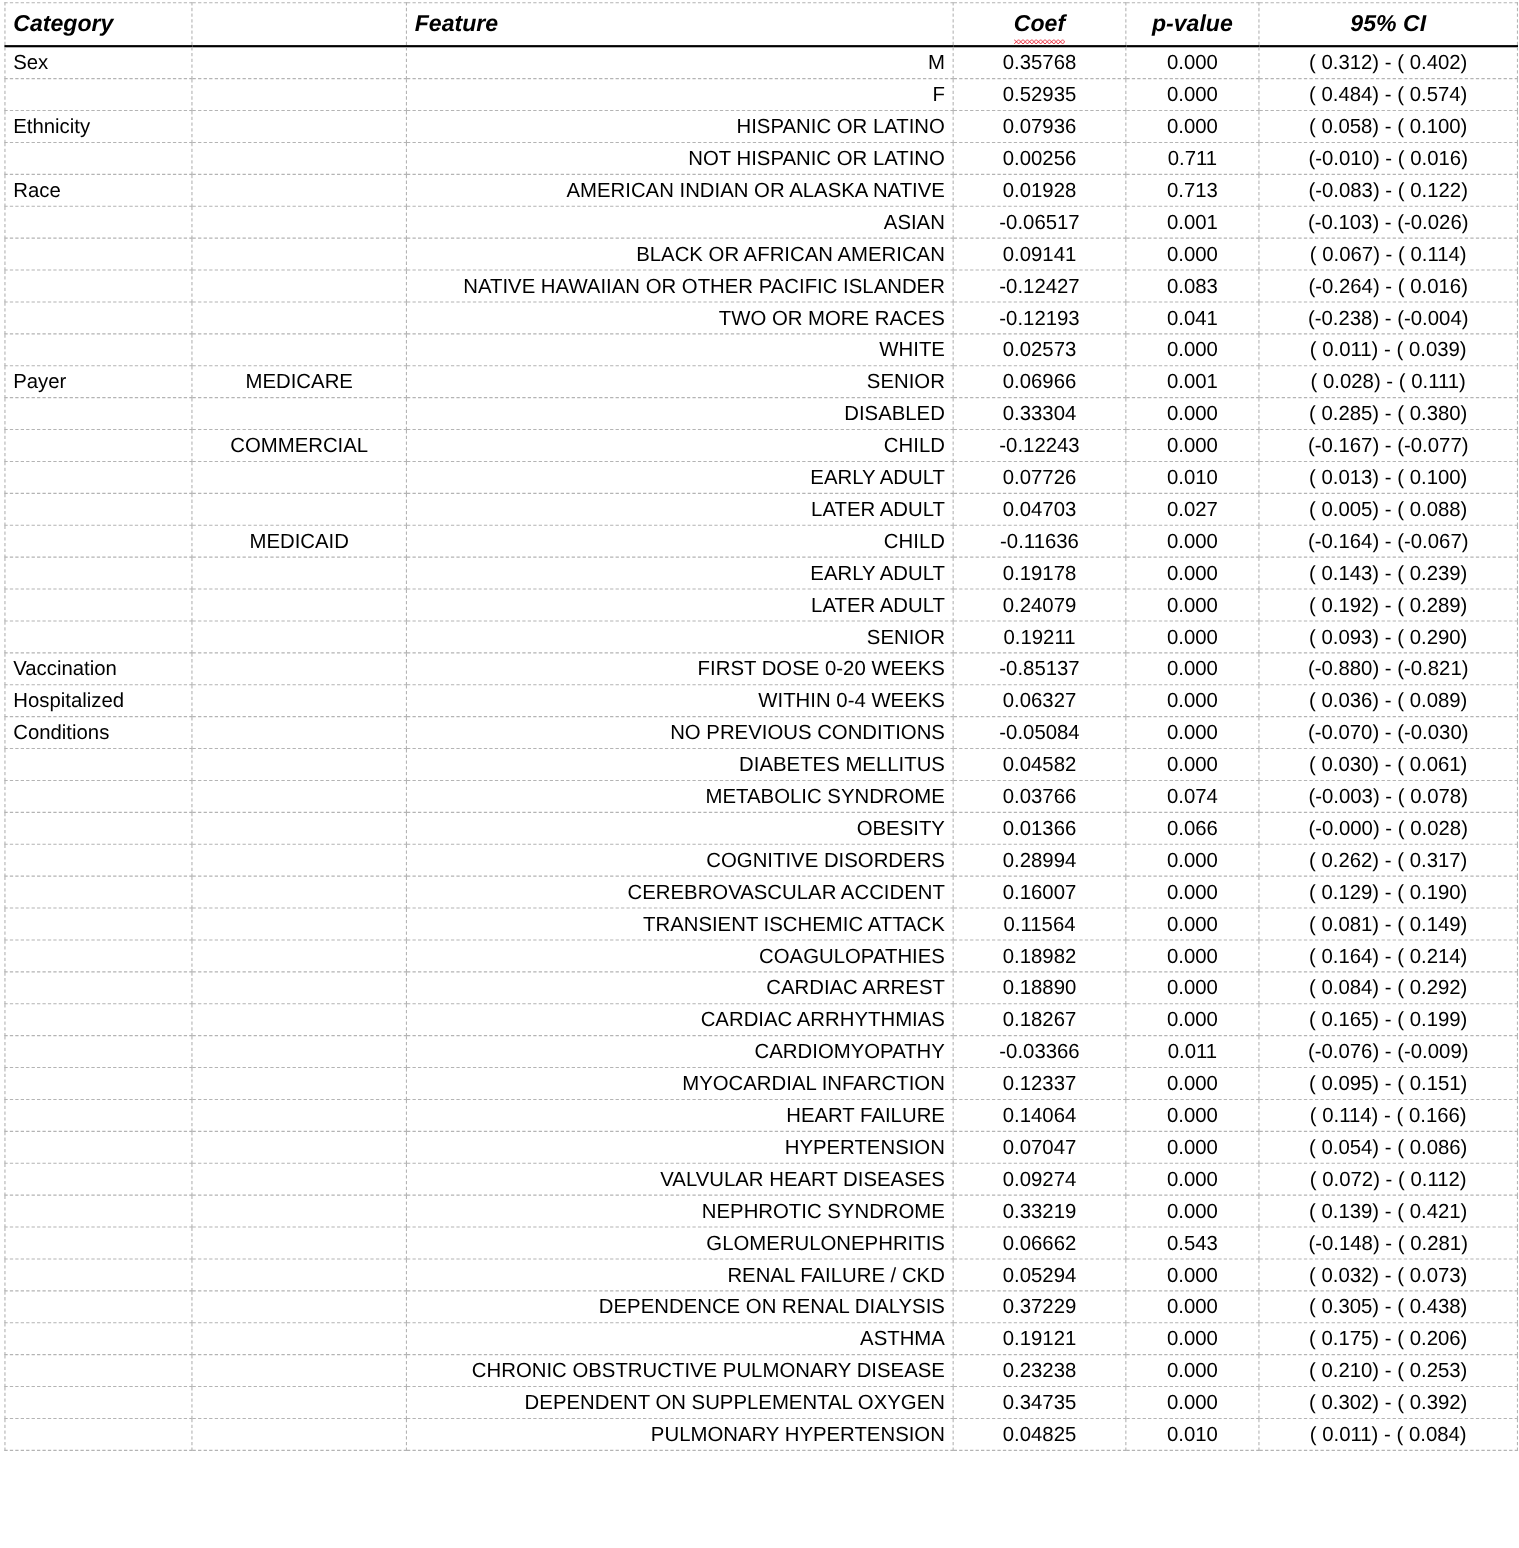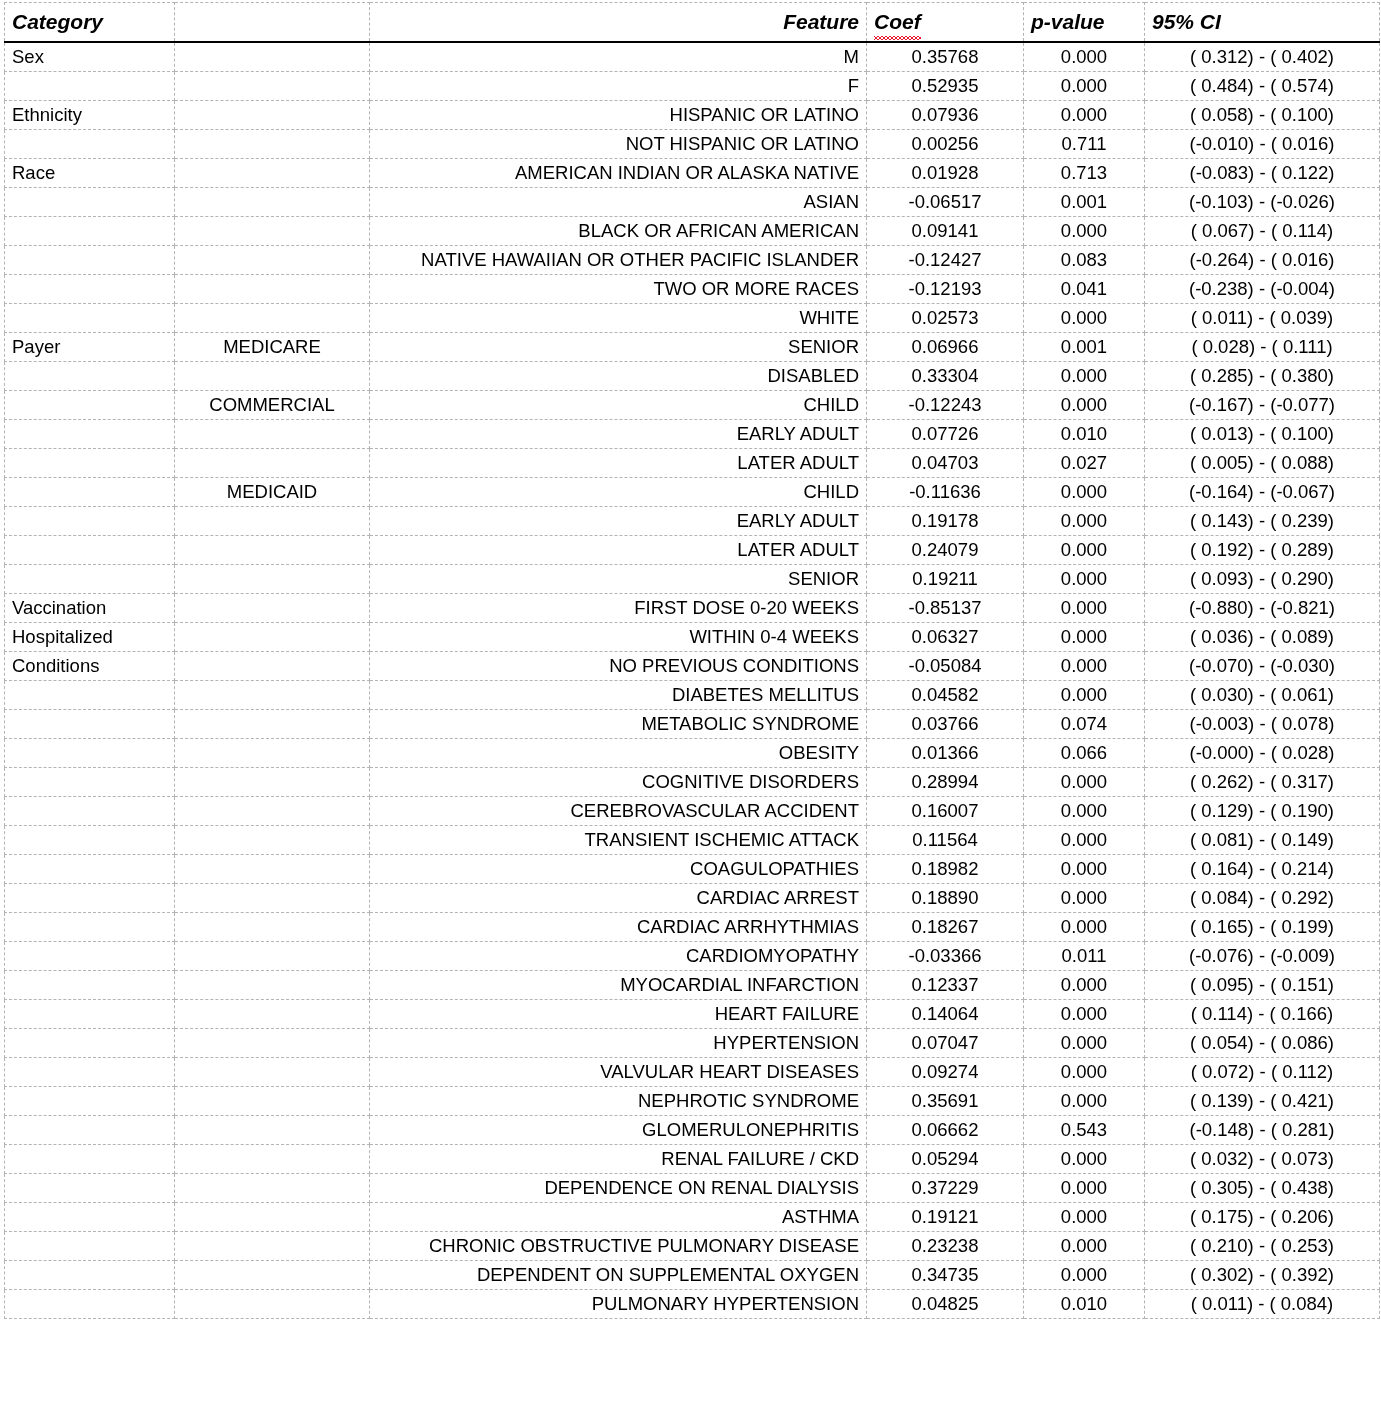--- a/index.html
+++ b/index.html
@@ -47,25 +47,25 @@
     box-sizing: border-box;
   }
 
   
   #tbl tr.hdr td {
     font-style: italic;
     font-weight: bold;
     font-size: 21px;
     height: 38px;
     line-height: 38px;
-    text-align: left;
+    text-align: center;
     border-bottom: 2px solid #000000;
   }
   #tbl tr.hdr td.h-cat  { text-align: left; }
-  #tbl tr.hdr td.h-feat { text-align: right; }
+  #tbl tr.hdr td.h-feat { text-align: left; }
 
   
   .squig {
     position: relative;
     display: inline-block;
   }
   .squig::after {
     content: "";
     position: absolute;
     left: 0; right: 0;
@@ -406,21 +406,21 @@
         <td class="sub"></td>
         <td class="feat">VALVULAR HEART DISEASES</td>
         <td class="coef">0.09274</td>
         <td class="pval">0.000</td>
         <td class="ci">( 0.072) - ( 0.112)</td>
       </tr>
       <tr class="grp-sub">
         <td class="cat"></td>
         <td class="sub"></td>
         <td class="feat">NEPHROTIC SYNDROME</td>
-        <td class="coef">0.35691</td>
+        <td class="coef">0.33219</td>
         <td class="pval">0.000</td>
         <td class="ci">( 0.139) - ( 0.421)</td>
       </tr>
       <tr>
         <td class="cat"></td>
         <td class="sub"></td>
         <td class="feat">GLOMERULONEPHRITIS</td>
         <td class="coef">0.06662</td>
         <td class="pval">0.543</td>
         <td class="ci">(-0.148) - ( 0.281)</td>

